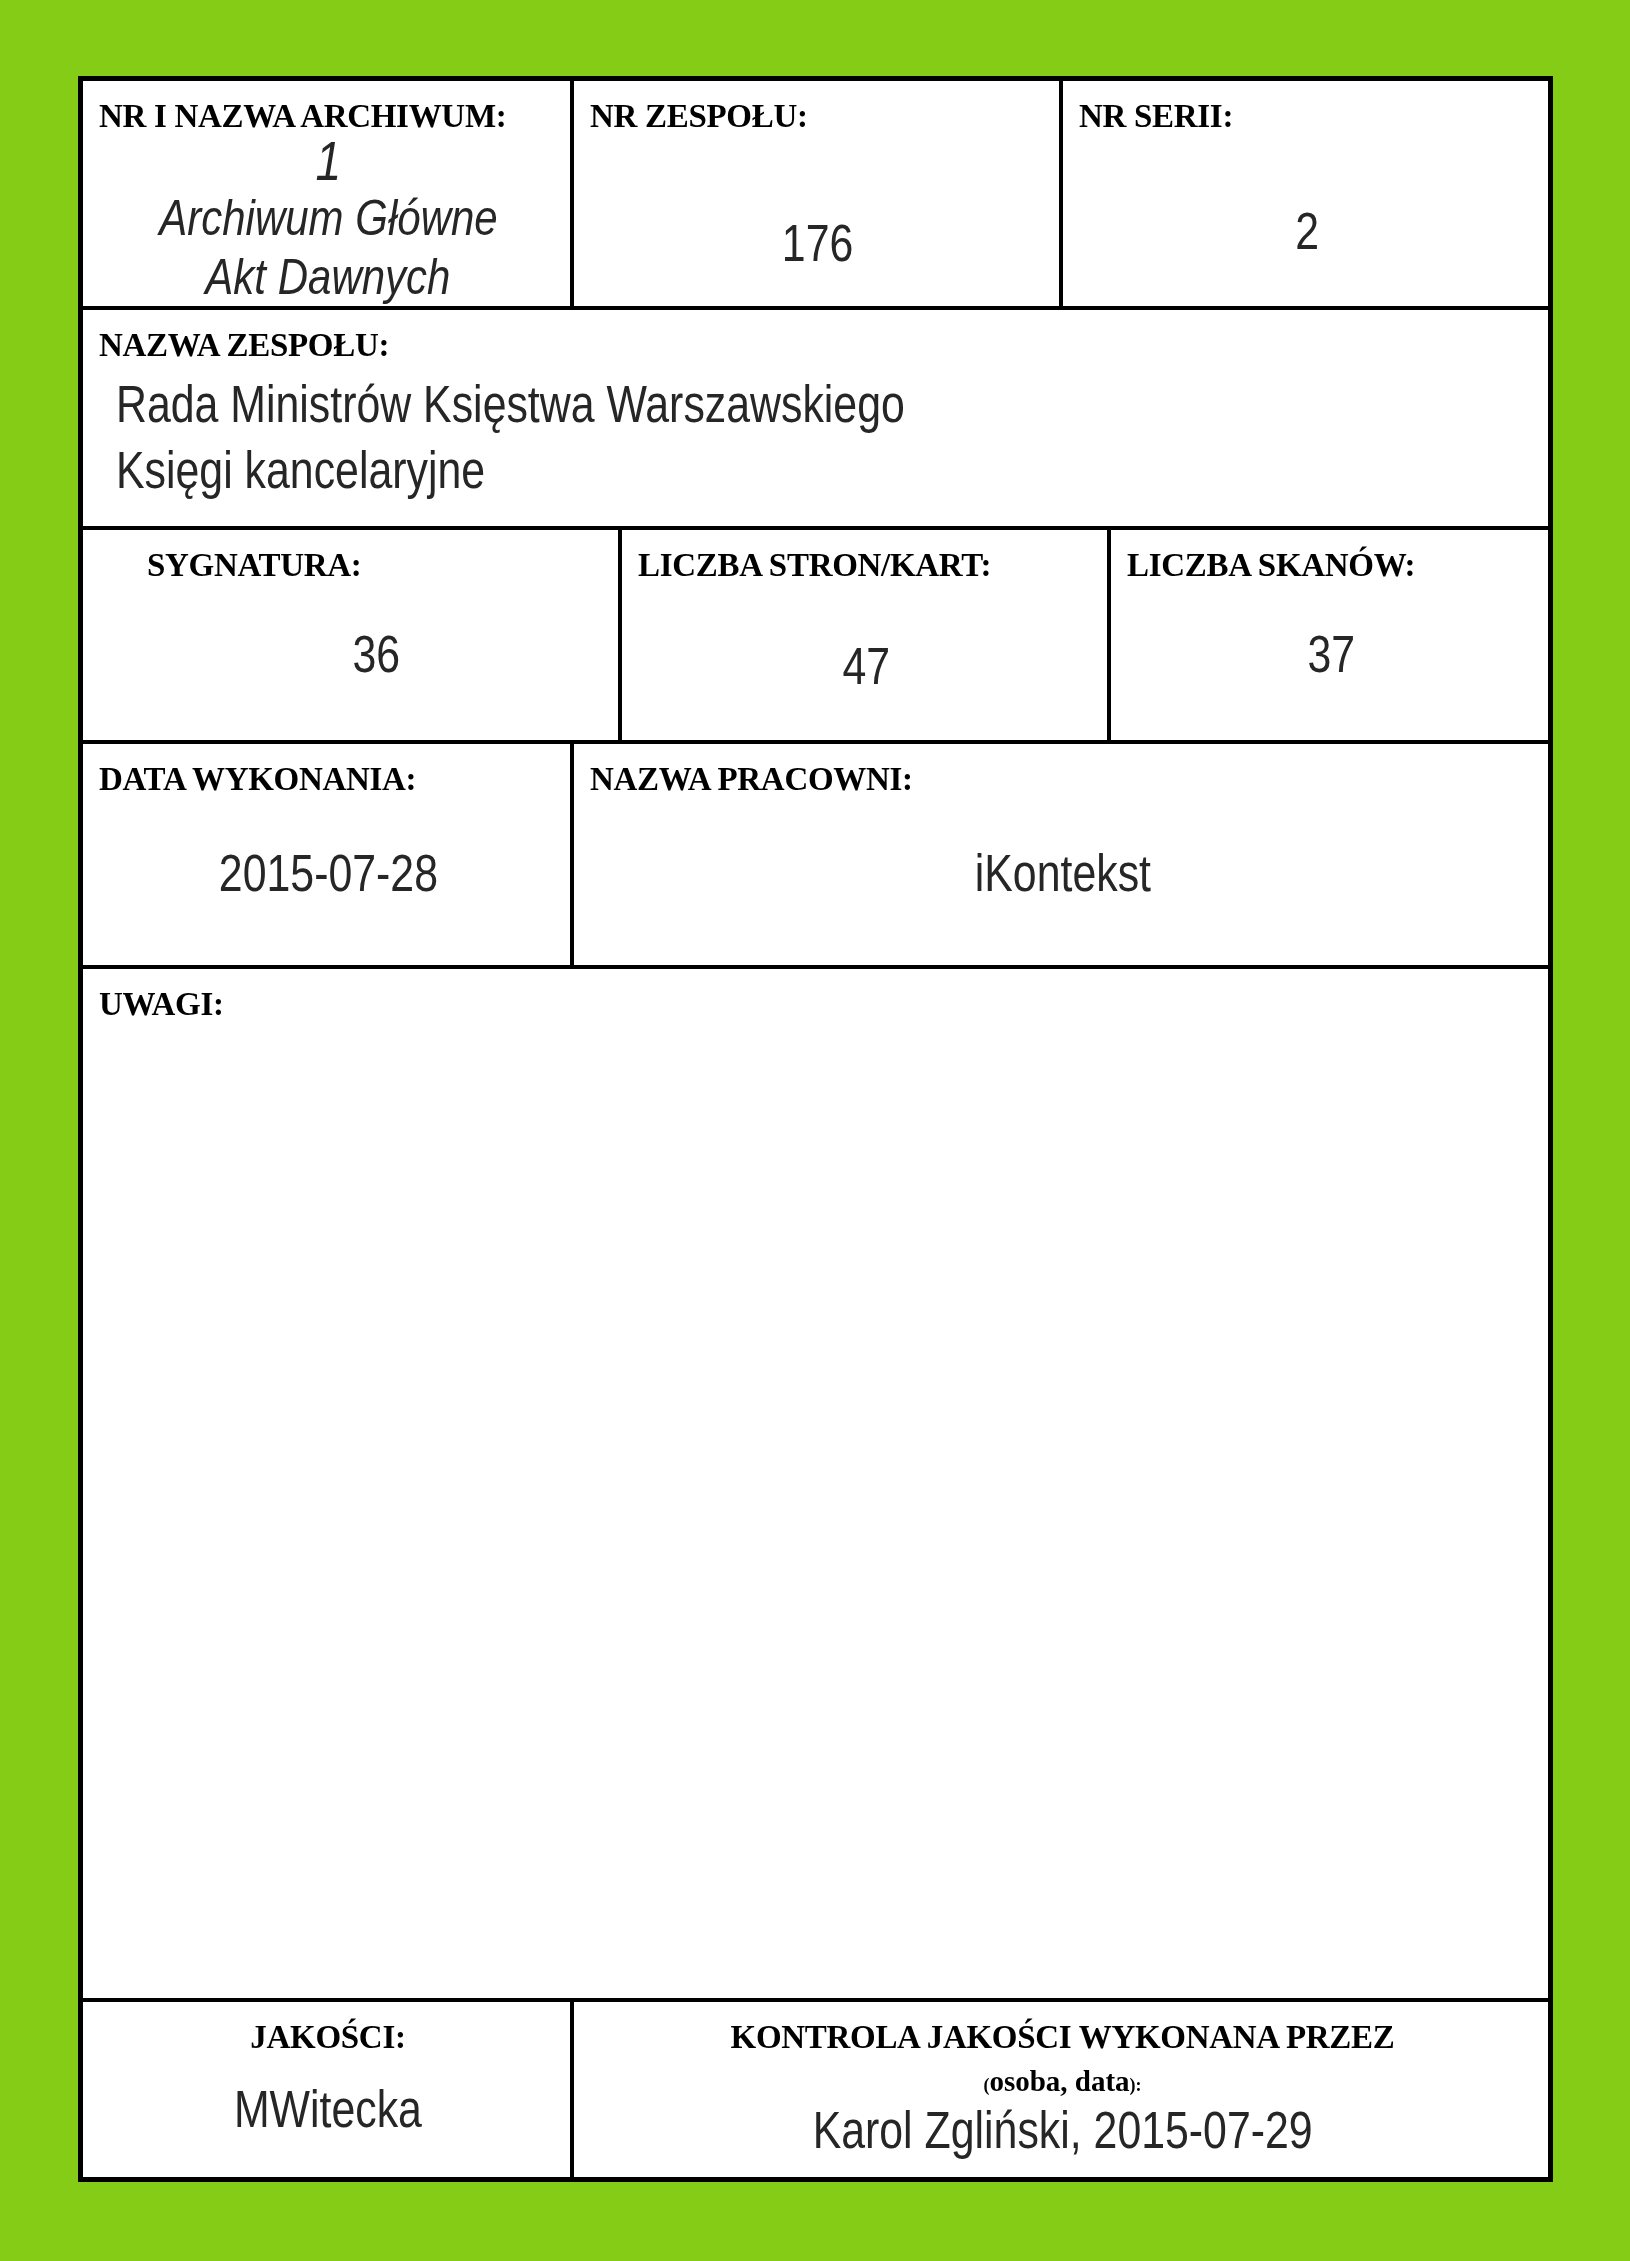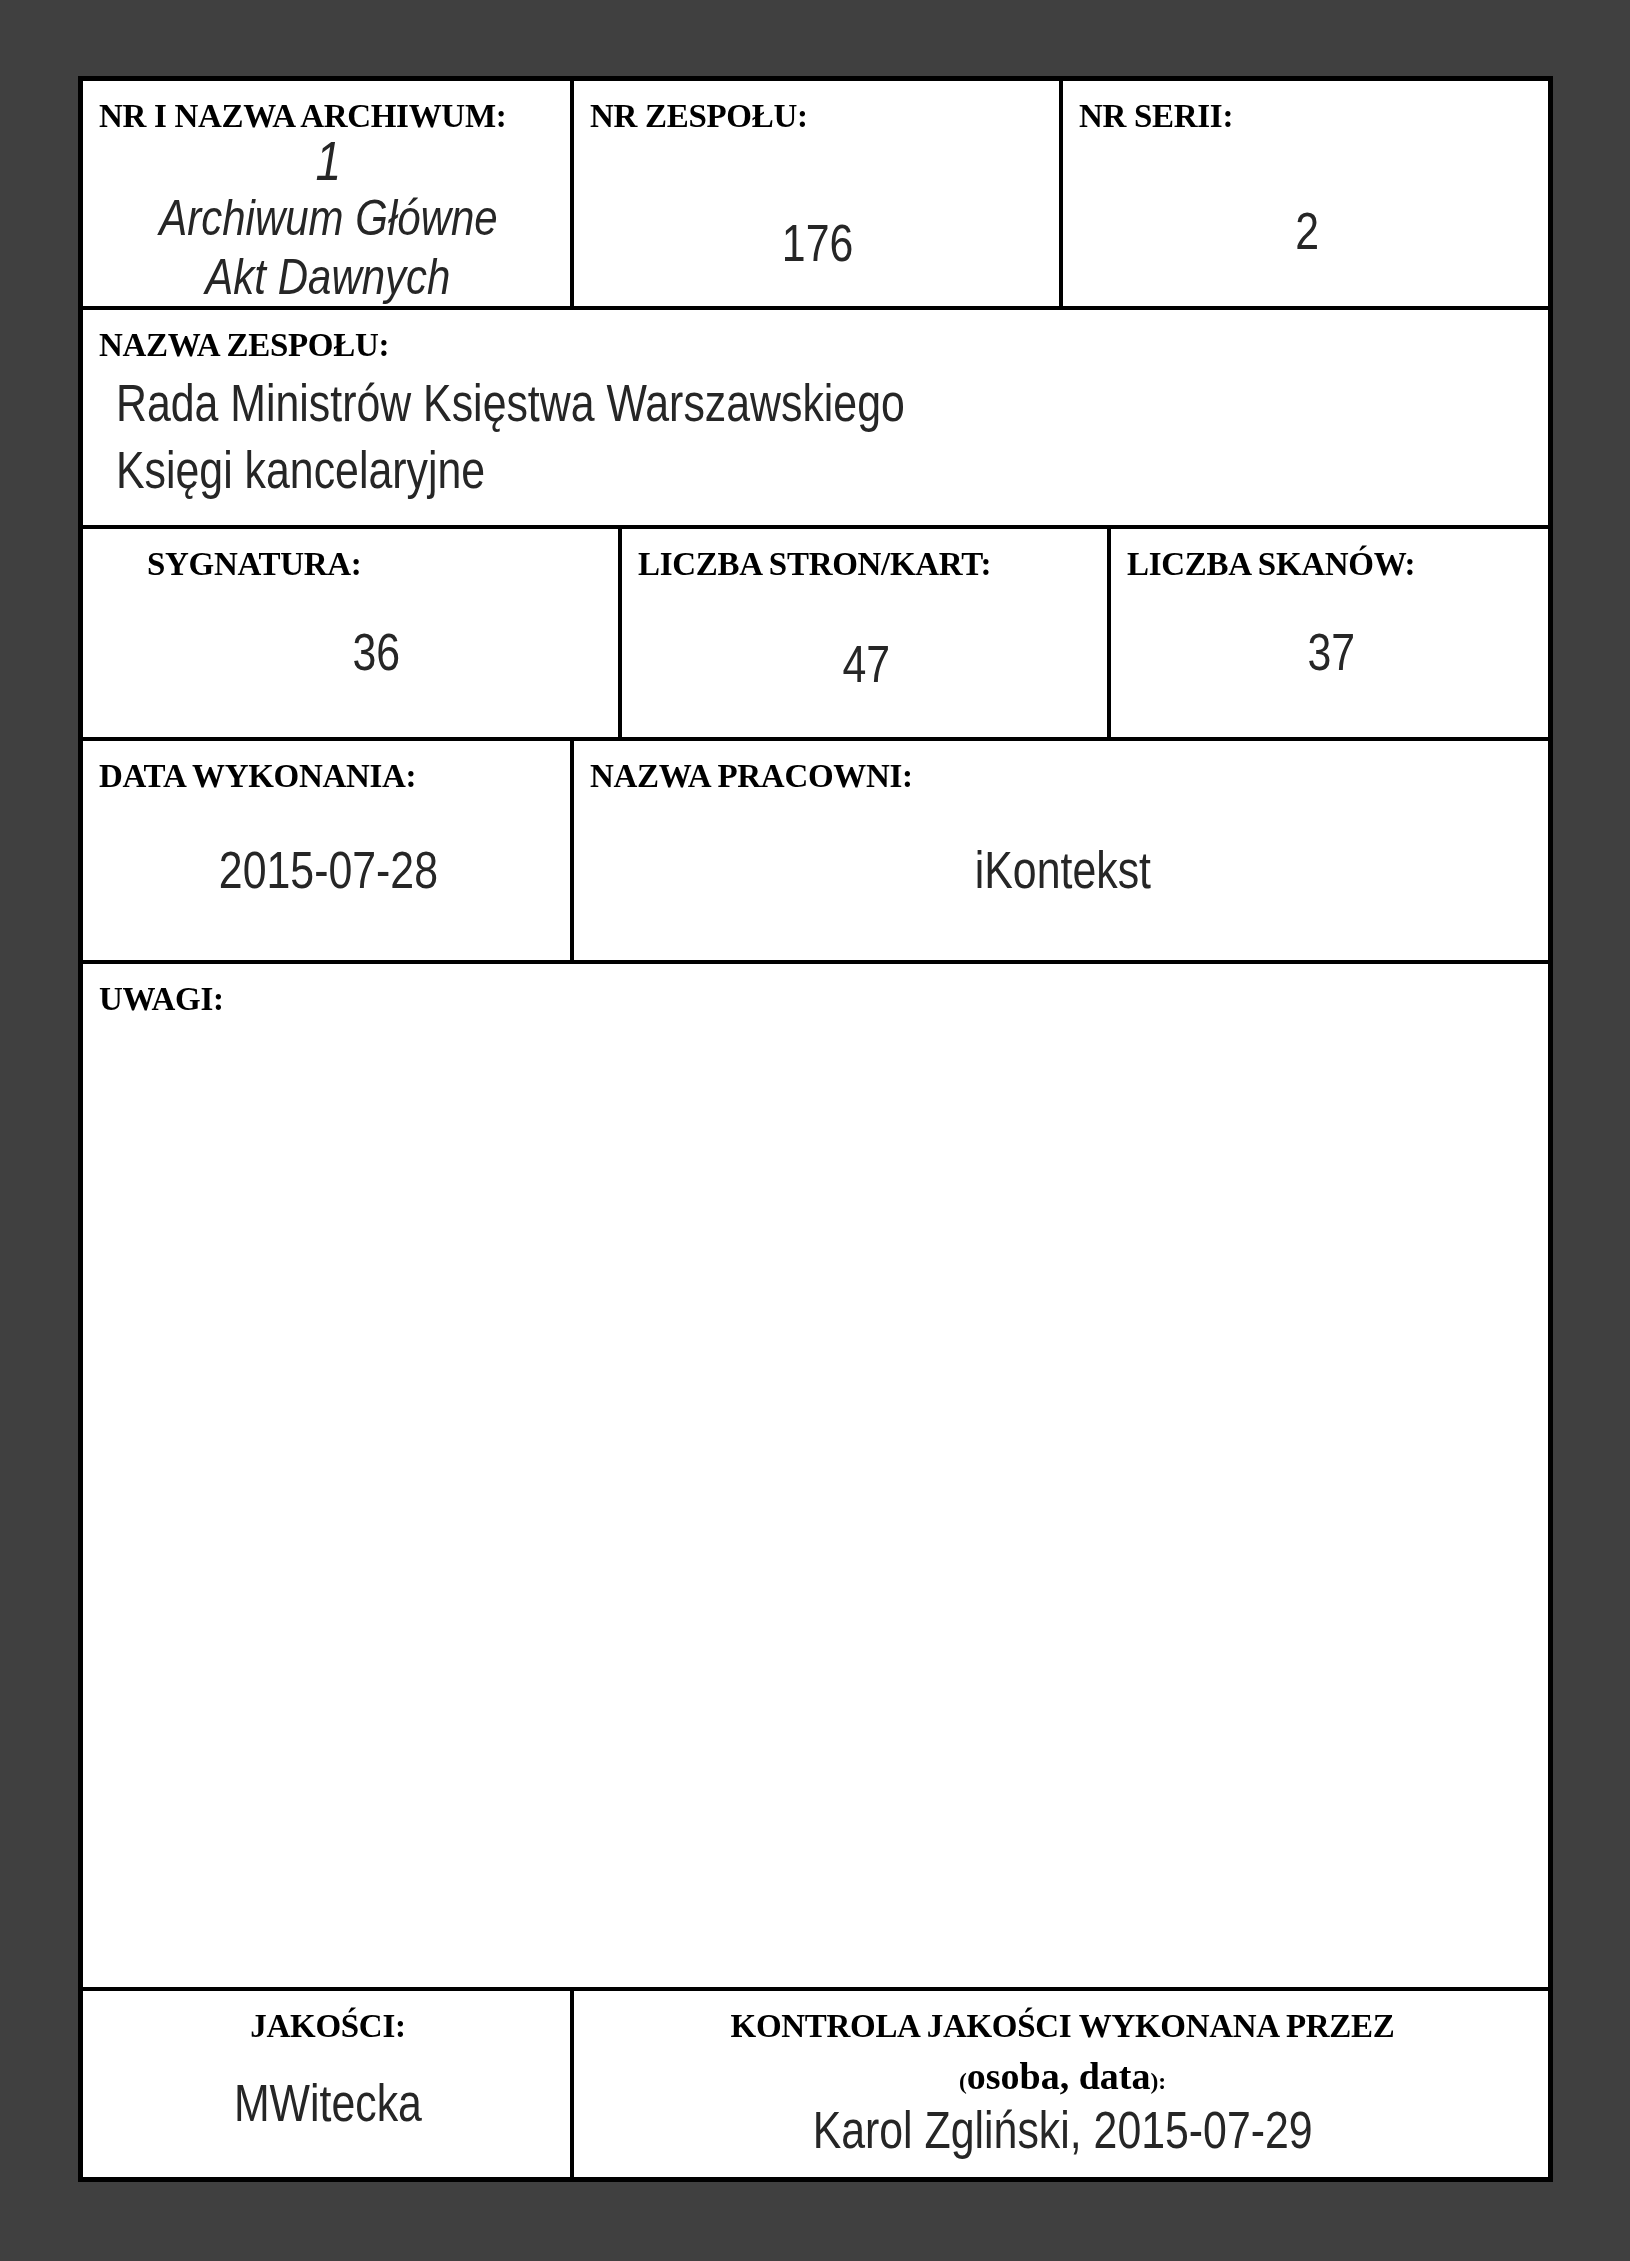--- a/index.html
+++ b/index.html
@@ -1,19 +1,19 @@
 <!DOCTYPE html>
 <html style="font-size:10.5px"><head>
 <meta charset="utf-8">
 <style>
   html,body{margin:0;padding:0;background:#ffffff;}
   .page{
     position:relative;
     width:1630px;height:2261px;
-    background:#404040;
+    background:#84cc16;
     font-family:"Liberation Serif", serif;
     overflow:hidden;
   }
   .tbl{
     position:absolute;left:78px;top:76px;
     width:1475px;height:2106px;
     box-sizing:border-box;
     border:5.3px solid #000;
     display:flex;flex-direction:column;
     background:#fff;
@@ -69,21 +69,21 @@
     white-space:nowrap;
   }
   .value-left{transform-origin:left center;}
   .value-italic{font-style:italic;}
   .num-one{font-size:55px;line-height:1.0;}
   .archive-name{font-size:50px;line-height:1.18;text-align:center;}
 
   .sublabel{
     font-family:"Liberation Serif", serif;
     font-weight:bold;
-    font-size:38px;
+    font-size:29px;
     color:#000;
     text-align:center;
     margin-top:9.2px;
   }
   .sublabel .paren{font-size:0.62em;}
 </style>
 </head>
 <body>
 
 <div class="page">

